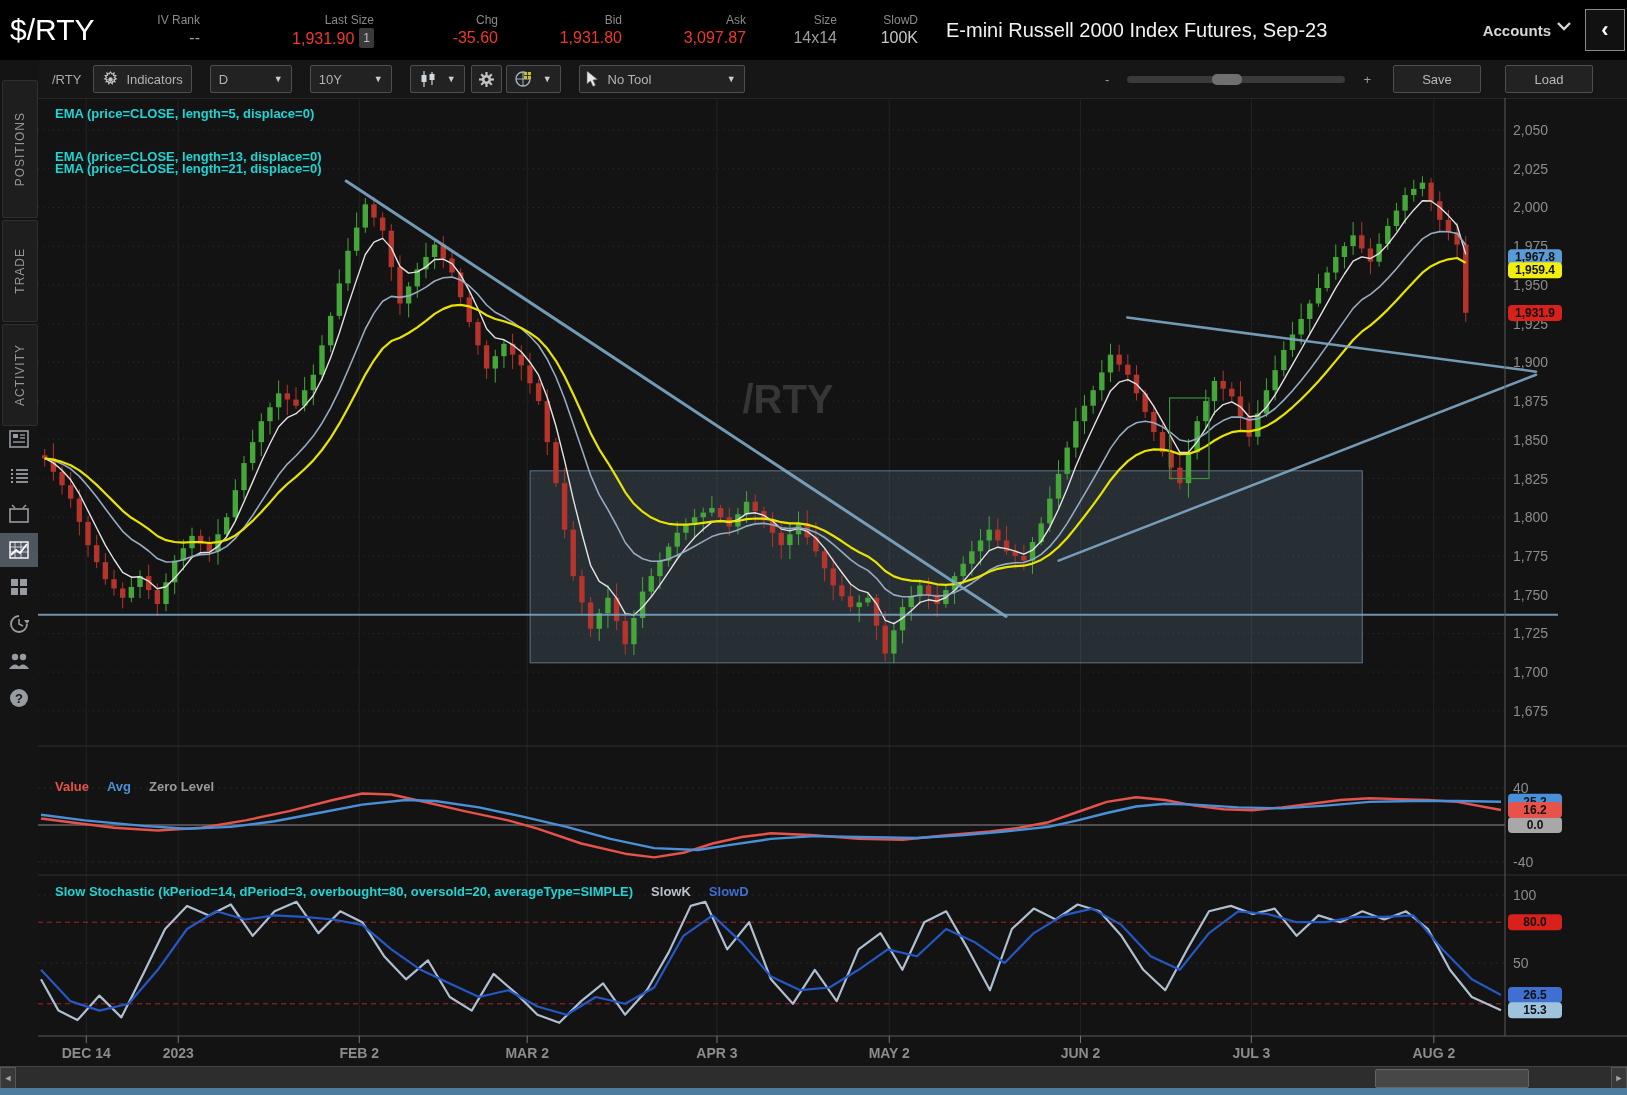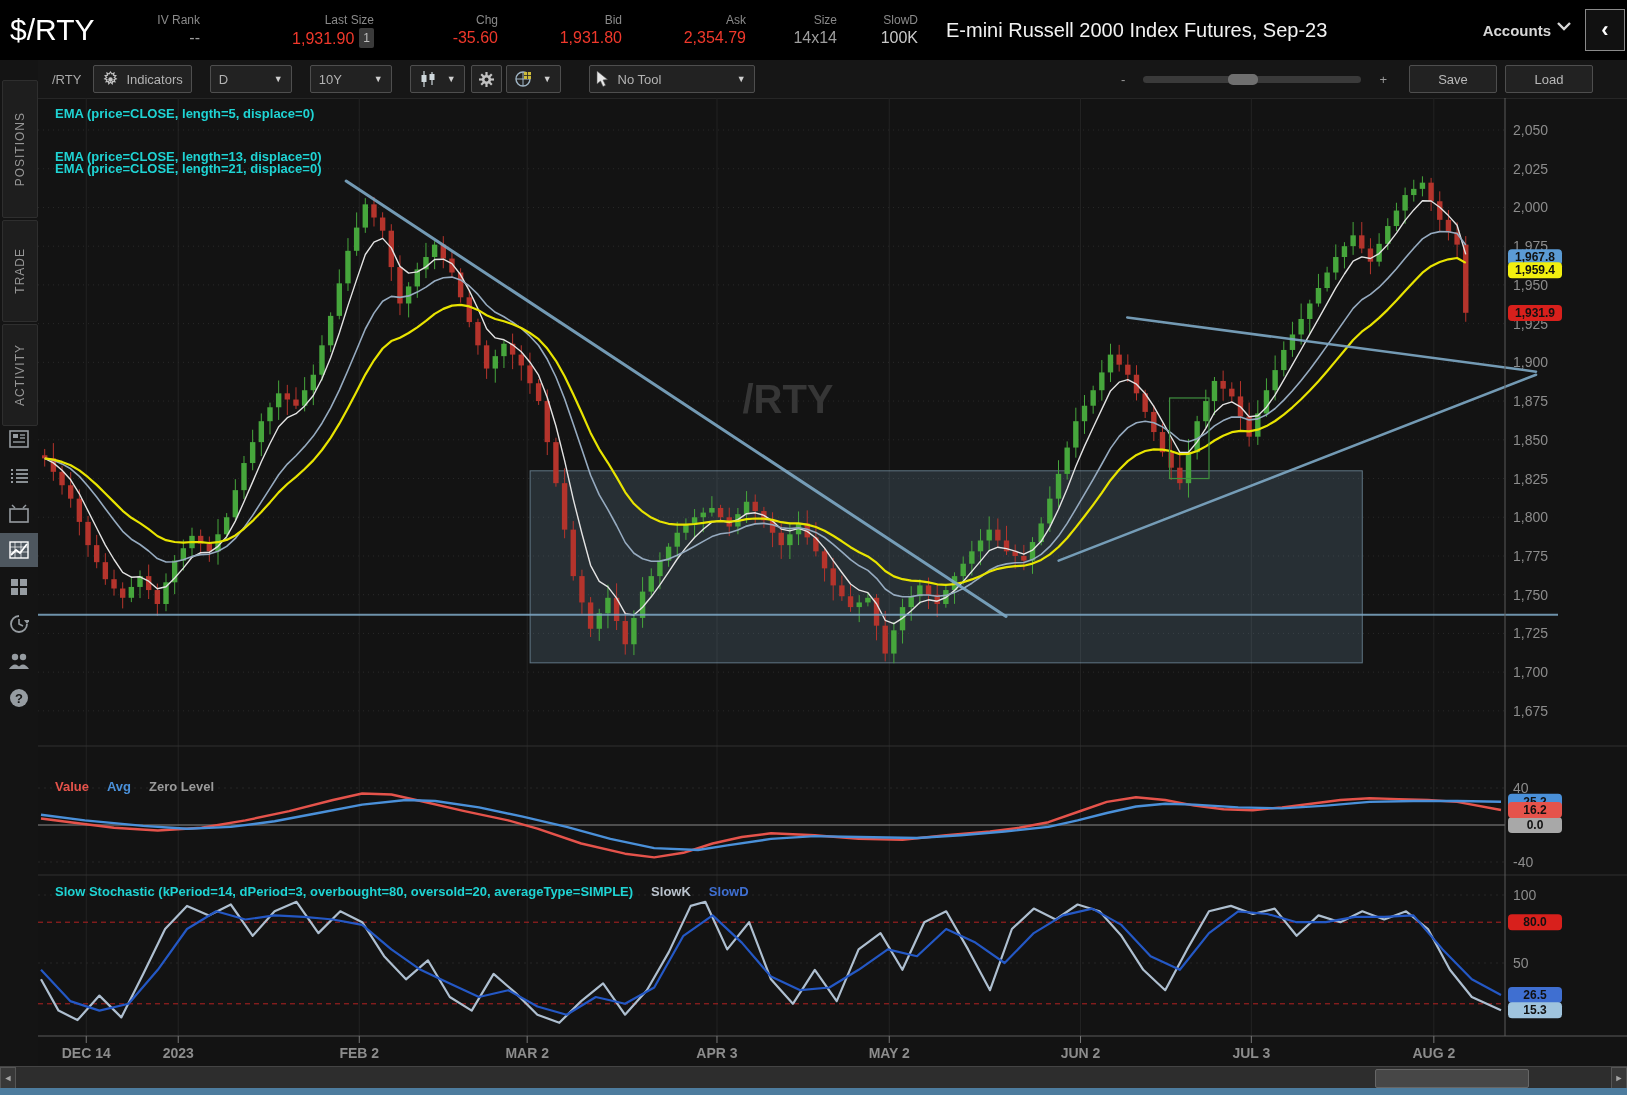--- a/index.html
+++ b/index.html
@@ -35,21 +35,21 @@
     display:flex;align-items:center;font-size:13px;color:#b3b3b3;}
   .tb-sym{color:#a9a9a9;margin:0 12px 0 14px;}
   .tb-btn{height:26px;border:1px solid #4e4e4e;background:#222;border-radius:2px;display:flex;align-items:center;
     padding:0 8px;margin-right:18px;cursor:pointer;white-space:nowrap;}
   .tb-btn .caret{margin-left:10px;color:#cfcfcf;font-size:9px;}
   .tb-gear{margin-right:4px;padding:0 6px;}
   .tb-spacer{flex:1;}
   #zoomer{display:flex;align-items:center;margin-right:22px;color:#9a9a9a;}
   #zoom-track{position:relative;width:218px;height:7px;background:#3a3a3a;border-radius:4px;margin:0 18px;}
   #zoom-thumb{position:absolute;left:85px;top:-2px;width:30px;height:11px;background:#6f6f6f;border-radius:5px;cursor:pointer;}
-  .save-btn{width:70px;justify-content:center;margin-right:8px;color:#b9b9b9;}
+  .save-btn{width:70px;justify-content:center;margin-right:24px;color:#b9b9b9;}
   #chartarea{position:absolute;left:0;top:38px;width:1589px;height:968px;cursor:crosshair;}
   .ovl{position:absolute;pointer-events:none;white-space:nowrap;}
   .ema-lab{font-size:13px;font-weight:700;color:#1fd4d4;left:17px;}
   .study-lab{font-size:13px;font-weight:700;color:#1fd4d4;left:17px;display:flex;gap:18px;}
   .leg-val{color:#e5534b;}
   .leg-avg{color:#4a90d9;}
   .leg-zero{color:#9a9a9a;text-align:center;}
   .leg-k{color:#b9c2cc;}
   .leg-d{color:#3f6fd1;}
   
@@ -79,21 +79,21 @@
     <div class="qcol w120">
       <div class="qlab">Chg</div>
       <div class="qval red">-35.60</div>
     </div>
     <div class="qcol w120">
       <div class="qlab">Bid</div>
       <div class="qval red">1,931.80</div>
     </div>
     <div class="qcol w120">
       <div class="qlab">Ask</div>
-      <div class="qval red">2,354.79</div>
+      <div class="qval red">3,097.87</div>
     </div>
     <div class="qcol w85">
       <div class="qlab">Size</div>
       <div class="qval gray">14x14</div>
     </div>
     <div class="qcol w75">
       <div class="qlab">SlowD</div>
       <div class="qval lightgray">100K</div>
     </div>
 
@@ -242,21 +242,21 @@
           <circle cx="8" cy="9" r="7" fill="none" stroke="#9fb4c4" stroke-width="1.4"></circle>
           <line x1="8" y1="2" x2="8" y2="16" stroke="#9fb4c4" stroke-width="1"></line>
           <line x1="1" y1="9" x2="15" y2="9" stroke="#9fb4c4" stroke-width="1"></line>
           <rect x="9" y="2" width="7" height="7" fill="#cdbb3a"></rect>
           <line x1="12.5" y1="2" x2="12.5" y2="9" stroke="#222" stroke-width="0.8"></line>
           <line x1="9" y1="5.5" x2="16" y2="5.5" stroke="#222" stroke-width="0.8"></line>
         </svg>
         <span class="caret">▼</span>
       </div>
 
-      <div class="tb-btn" style="width:150px;margin-left:10px;padding-left:6px;">
+      <div class="tb-btn" style="width:150px;margin-left:0;padding-left:6px;">
         <svg width="13" height="16" viewBox="0 0 13 16" style="margin-right:9px;">
           <polygon points="1,0 1,13 4.5,10 7,15.5 9.5,14.3 7,9 11.5,8.5" fill="#e8e8e8" stroke="#555" stroke-width="0.6"></polygon>
         </svg>
         <span>No Tool</span>
         <span class="caret" style="margin-left:auto;">▼</span>
       </div>
 
       <div class="tb-spacer"></div>
 
       <div id="zoomer">

